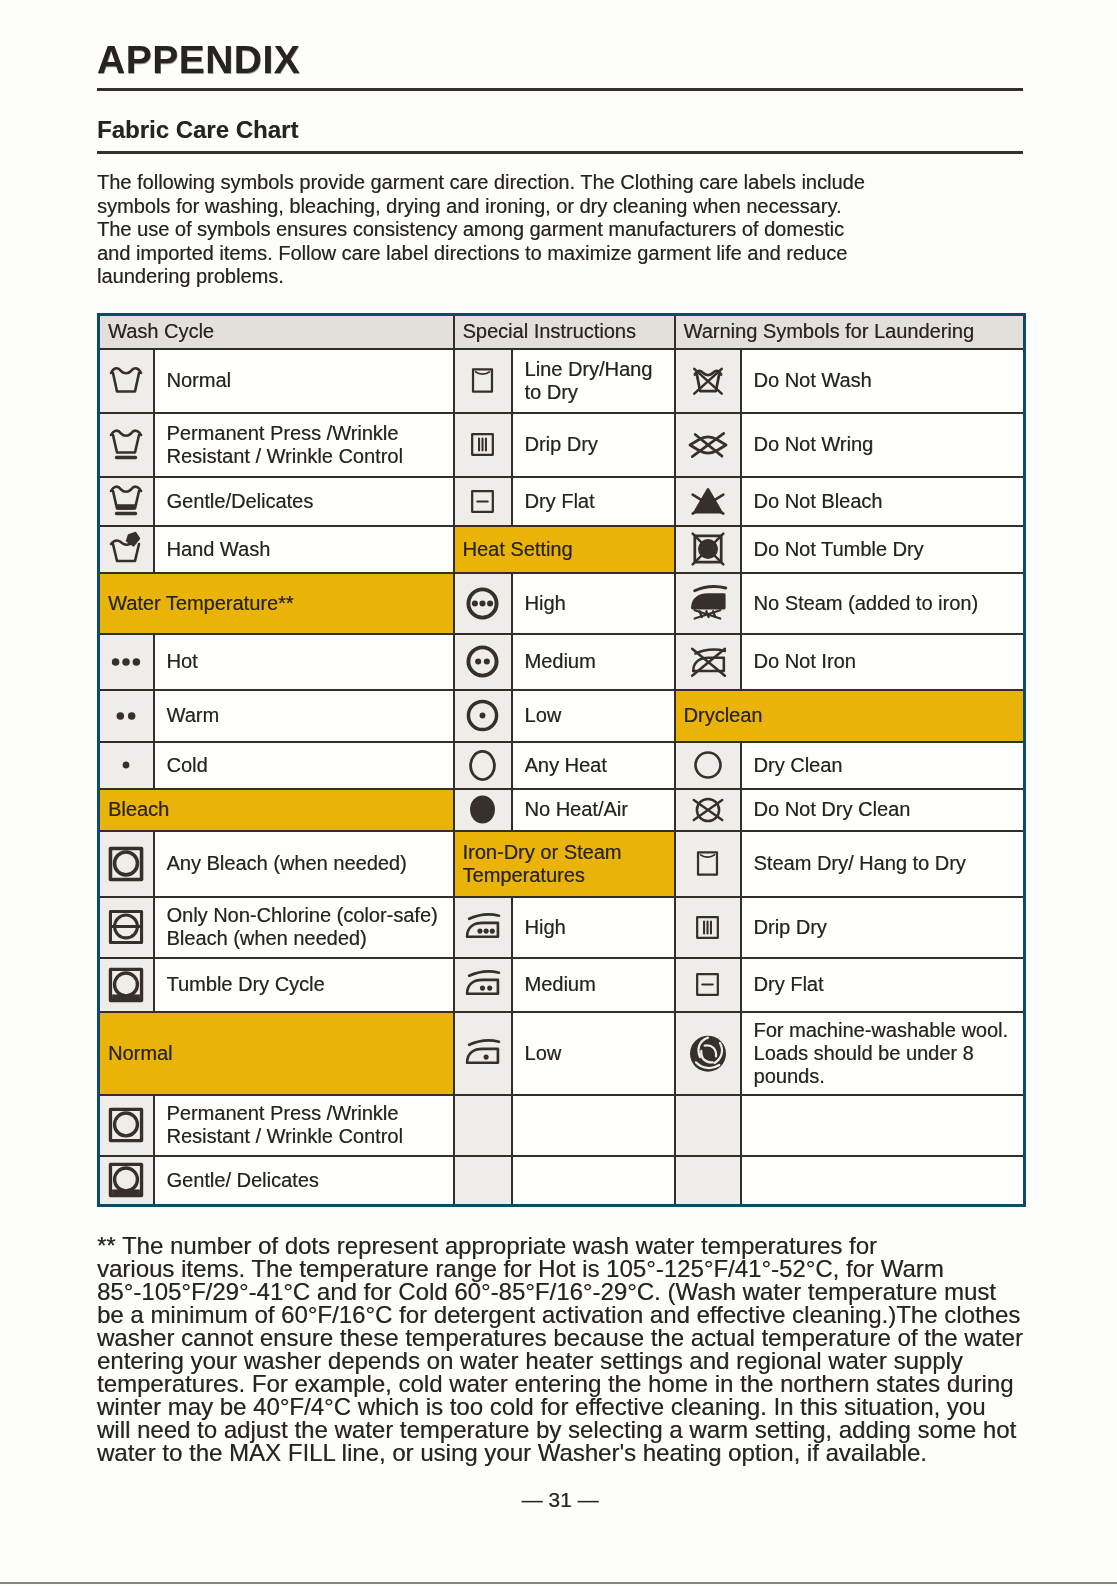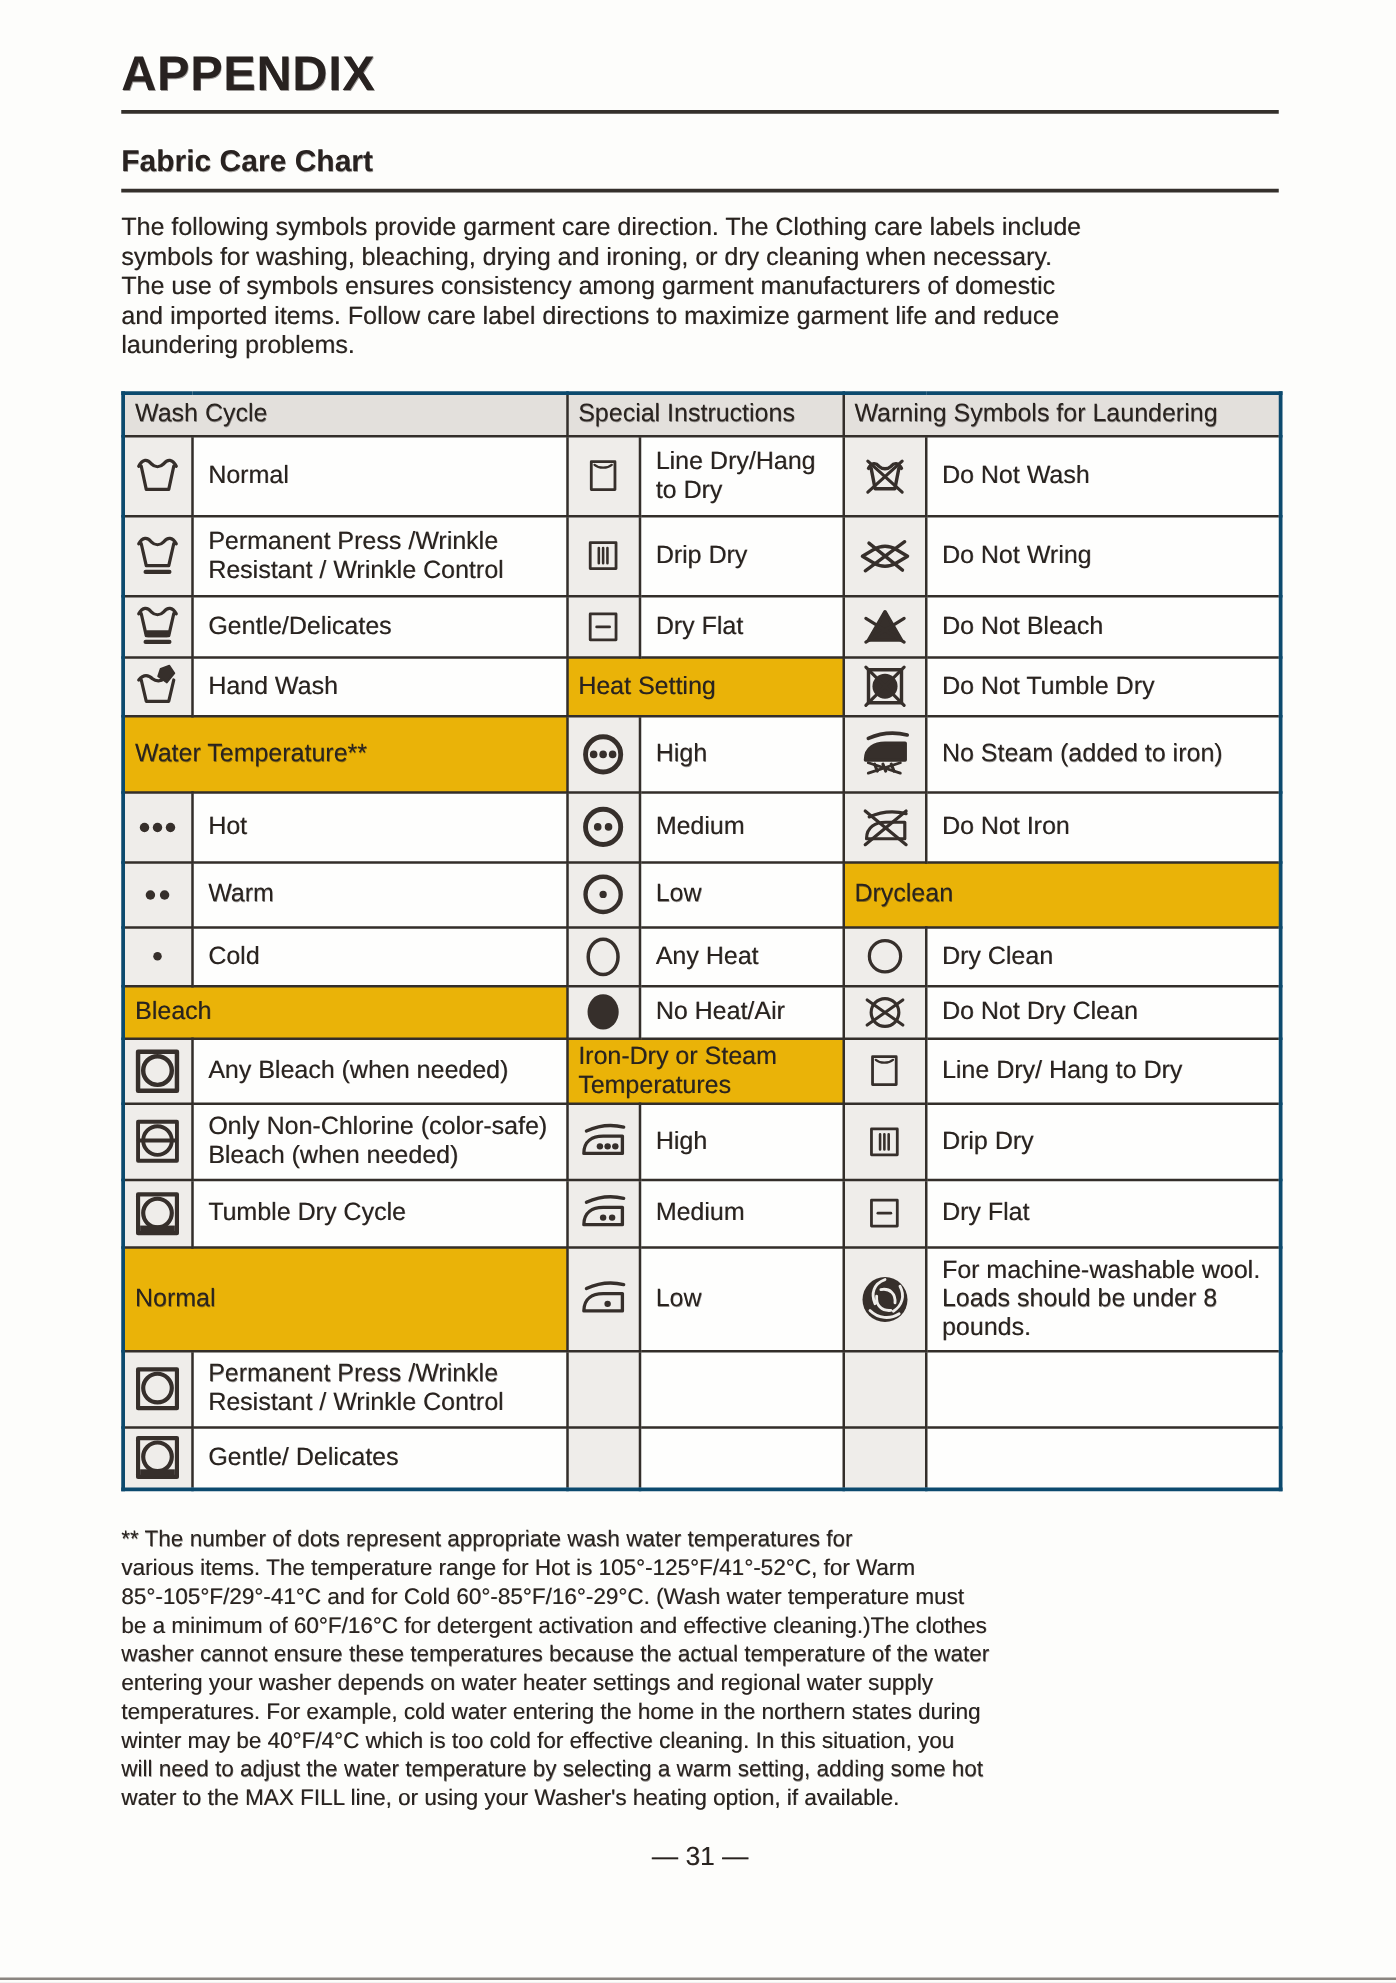--- a/index.html
+++ b/index.html
@@ -50,21 +50,21 @@
   }
   table.care th{
     background:#e3e0dc;text-align:left;padding:3px 8px;height:26px;
   }
   td.icon-cell{background:#efedea;text-align:center;vertical-align:middle;padding:0;}
   td.label-cell{background:#fefefd;vertical-align:middle;padding:2px 6px 2px 12px;line-height:23px;}
   td.subheader-cell{background:#eab308;vertical-align:middle;padding:2px 8px;line-height:23px;}
   .icon{display:inline-block;line-height:0;vertical-align:middle;}
   p.footnote{
     margin:27px 0 2px 0;
-    font-size:18px;line-height:23px;
+    font-size:24px;line-height:23px;
     white-space:pre-line;
     text-shadow:.4px .3px 0 rgba(35,30,27,.5);
   }
   .pageno{
     margin-top:24px;text-align:center;
     font-size:21px;color:#29231f;
     text-shadow:.4px .3px 0 rgba(35,30,27,.5);
   }
   .watermark{
     position:absolute;top:747px;left:50%;
@@ -246,32 +246,32 @@
             <td class="icon-cell"><span class="icon"><svg width="39" height="39" viewBox="0 0 36 36" fill="none" stroke="#362f2b" stroke-width="2.6" stroke-linecap="round" stroke-linejoin="round">
                   <ellipse cx="18" cy="18" rx="11.5" ry="13" fill="#362f2b" stroke="none"></ellipse>
                 </svg></span></td>
             <td class="label-cell">No Heat/Air</td>
             <td class="icon-cell"><span class="icon"><svg width="38" height="38" viewBox="0 0 36 36" fill="none" stroke="#362f2b" stroke-width="2.6" stroke-linecap="round" stroke-linejoin="round">
                   <circle cx="18" cy="18" r="10.5" stroke-width="2.4"></circle>
                   <path d="M4.5 8.5 L31.5 27.5 M31.5 8.5 L4.5 27.5" stroke-width="2.3"></path>
                 </svg></span></td>
             <td class="label-cell">Do Not Dry Clean</td>
           </tr>
-          <tr style="height: 52px; padding-left: 44px;">
+          <tr style="height: 66px; padding-left: 44px;">
             <td class="icon-cell"><span class="icon"><svg width="40" height="40" viewBox="0 0 36 36" fill="none" stroke="#362f2b" stroke-width="2.6" stroke-linecap="round" stroke-linejoin="round">
                   <rect x="4" y="4" width="28" height="28" stroke-width="3.2"></rect>
                   <circle cx="18" cy="17.5" r="10.3" stroke-width="3.2"></circle>
                 </svg></span></td>
             <td class="label-cell">Any Bleach (when needed)</td>
             <td colspan="2" class="subheader-cell">Iron-Dry or Steam Temperatures</td>
             <td class="icon-cell"><span class="icon"><svg width="31" height="31" viewBox="0 0 36 36" fill="none" stroke="#362f2b" stroke-width="2.6" stroke-linecap="round" stroke-linejoin="round">
                   <rect x="7" y="5" width="22" height="26"></rect>
                   <path d="M10 8 C14 11.5 22 11.5 26 8" stroke-width="2.1"></path>
                 </svg></span></td>
-            <td class="label-cell">Line Dry/ Hang to Dry</td>
+            <td class="label-cell">Steam Dry/ Hang to Dry</td>
           </tr>
           <tr style="height: 61px;">
             <td class="icon-cell"><span class="icon"><svg width="40" height="40" viewBox="0 0 36 36" fill="none" stroke="#362f2b" stroke-width="2.6" stroke-linecap="round" stroke-linejoin="round">
                   <rect x="4" y="4" width="28" height="28" stroke-width="2.8"></rect>
                   <circle cx="18" cy="17.5" r="10.3" stroke-width="2.8"></circle>
                   <path d="M4.5 17.5 L31.5 17.5" stroke-width="2.8"></path>
                 </svg></span></td>
             <td class="label-cell">Only Non-Chlorine (color-safe) Bleach (when needed)</td>
             <td class="icon-cell"><span class="icon"><svg width="37" height="37" viewBox="0 0 36 36" fill="none" stroke="#362f2b" stroke-width="2.6" stroke-linecap="round" stroke-linejoin="round">
                   <path d="M3 27 C3 17 10 13.5 18 13.5 L33 13.5 L33 27 Z"></path>

